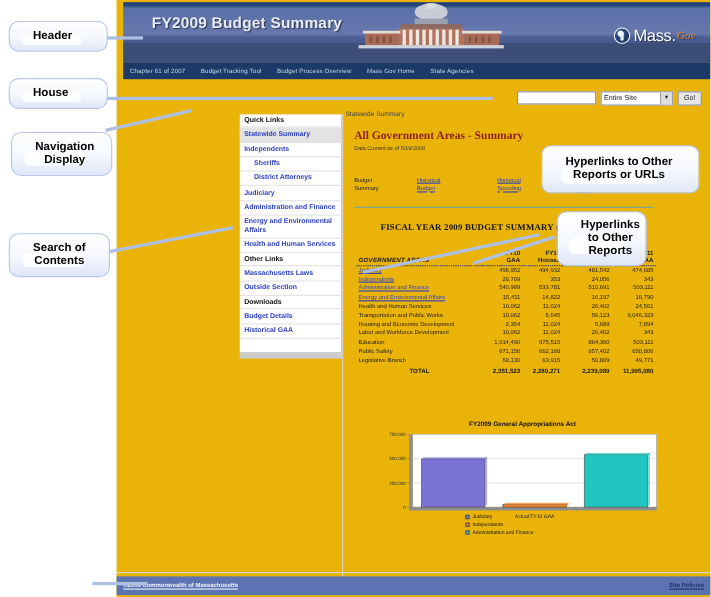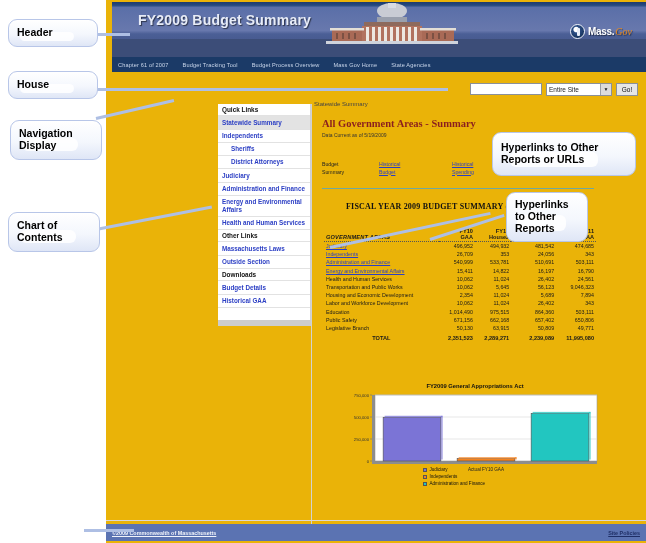--- a/index.html
+++ b/index.html
@@ -57,21 +57,21 @@
     width: 15px; height: 15px; border-radius: 50%;
     background: radial-gradient(circle at 40% 35%, #fff 0 20%, #2d4f86 28%, #16325c 75%, #0d2347 100%);
     border: 1.2px solid #eef2fa;
     position: relative;
   }
   .masslogo .seal::after {
     content: ""; position: absolute; left: 5.5px; top: 3px;
     width: 3px; height: 8px; background: #e8eef9; border-radius: 1px;
   }
   .masslogo .mass {
-    color: #ffffff; font-size: 10px; font-weight: bold; letter-spacing: -.3px;
+    color: #ffffff; font-size: 15px; font-weight: normal; letter-spacing: -.3px;
     text-shadow: 1px 1px 1px rgba(0,0,0,.5);
   }
   .masslogo .gov {
     color: #e8881d; font-size: 10px; font-style: italic; font-weight: normal;
     font-family: "Liberation Serif", serif;
     text-shadow: 1px 1px 1px rgba(0,0,0,.45);
     margin-left: -2px;
   }
 
   
@@ -252,23 +252,24 @@
 
   
   .callout {
     position: absolute;
     background: linear-gradient(#ffffff 0%, #f4f7fd 55%, #dfe6f6 100%);
     border: 1.6px solid #b8c6e8;
     border-radius: 9px;
     color: #000;
     font-size: 10.5px; font-weight: bold;
     display: flex; align-items: center;
-    padding: 3px 8px;
+    padding: 3px 21px;
     line-height: 1.12;
     box-shadow: inset 0 1px 0 #fff;
+    text-align: center;
   }
   .callout .inner { position: relative; z-index: 2; }
   .callout::after {
     content: ""; position: absolute; left: 12%; top: 46%;
     width: 62%; height: 34%;
     background: rgba(255,255,255,.85);
     border-radius: 6px;
     z-index: 1;
   }
   .leader {
@@ -576,21 +577,21 @@
   <div class="callout" style="left:8px; top:71px; width:90px; height:28px;">
     <span class="inner">House</span>
   </div>
 
   <div class="callout" style="left:10px; top:120px; width:92px; height:40px;">
     <span class="inner" style="white-space:pre-line">Navigation
 Display</span>
   </div>
 
   <div class="callout" style="left:8px; top:212px; width:92px; height:40px;">
-    <span class="inner" style="white-space:pre-line">Chart of
+    <span class="inner" style="white-space:pre-line">Search of
 Contents</span>
   </div>
 
   <div class="callout" style="left:492px; top:132px; width:144px; height:44px;">
     <span class="inner" style="white-space:pre-line">Hyperlinks to Other
 Reports or URLs</span>
   </div>
 
   <div class="callout" style="left:506px; top:192px; width:82px; height:50px;">
     <span class="inner" style="white-space:pre-line">Hyperlinks

